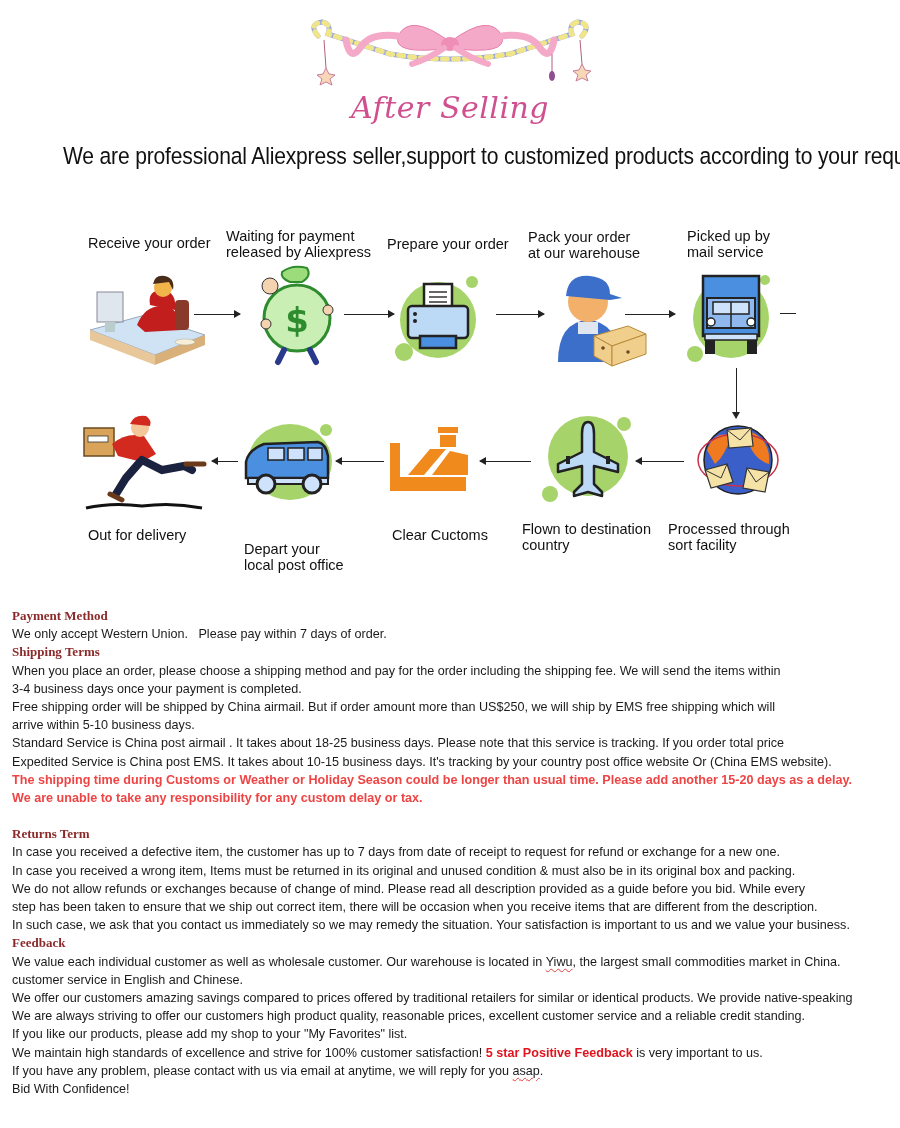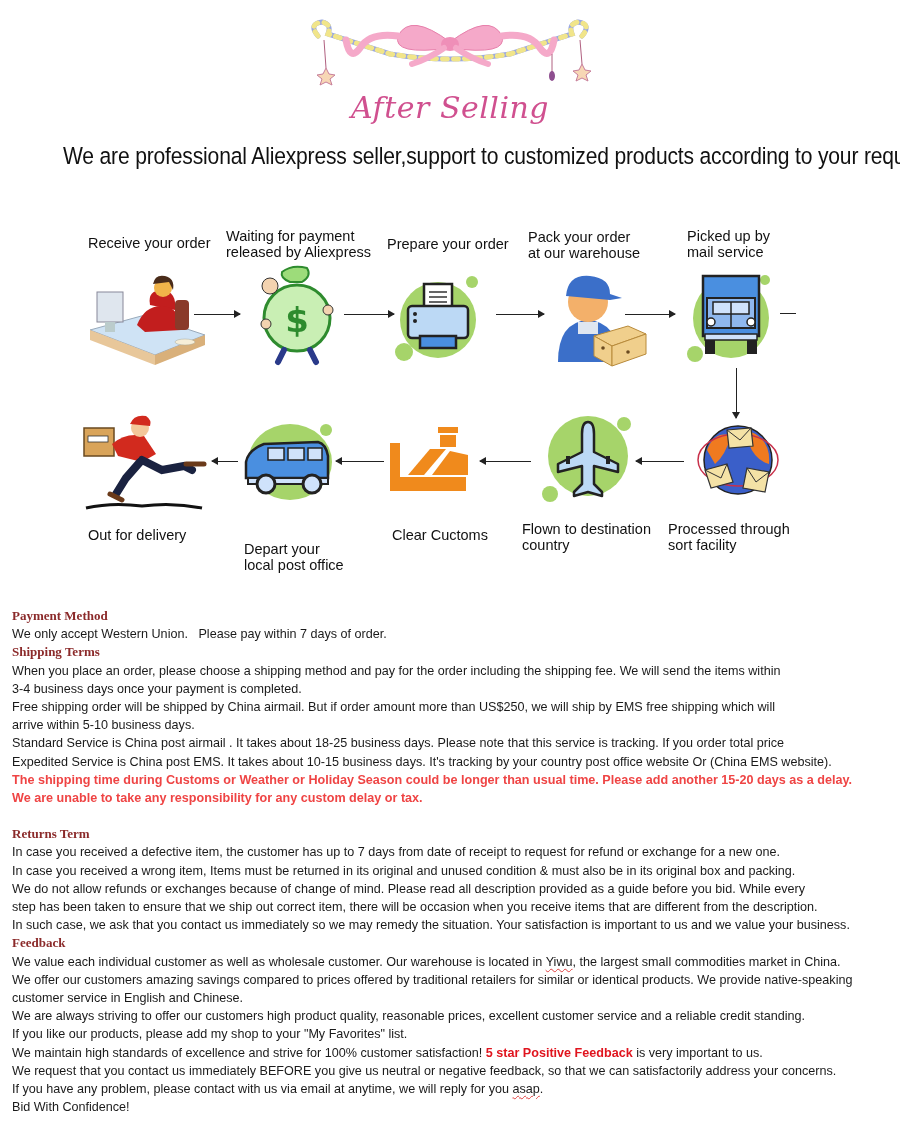--- a/index.html
+++ b/index.html
@@ -288,22 +288,21 @@
     <div class="line">In case you received a defective item, the customer has up to 7 days from date of receipt to request for refund or exchange for a new one.</div>
     <div class="line">In case you received a wrong item, Items must be returned in its original and unused condition &amp; must also be in its original box and packing.</div>
     <div class="line">We do not allow refunds or exchanges because of change of mind. Please read all description provided as a guide before you bid. While every</div>
     <div class="line">step has been taken to ensure that we ship out correct item, there will be occasion when you receive items that are different from the description.</div>
     <div class="line">In such case, we ask that you contact us immediately so we may remedy the situation. Your satisfaction is important to us and we value your business.</div>
   </div>
 
   <div>
     <div class="sec-head">Feedback</div>
     <div class="line"><span>We value each individual customer as well as wholesale customer. Our warehouse is located in </span><span class="squiggle">Yiwu</span><span>, the largest small commodities market in China.</span></div>
+    <div class="line">customer service in English and Chinese.</div>
     <div class="line">We offer our customers amazing savings compared to prices offered by traditional retailers for similar or identical products. We provide native-speaking</div>
-    <div class="line">customer service in English and Chinese.</div>
     <div class="line">We are always striving to offer our customers high product quality, reasonable prices, excellent customer service and a reliable credit standing.</div>
     <div class="line">If you like our products, please add my shop to your "My Favorites" list.</div>
     <div class="line"><span>We maintain high standards of excellence and strive for 100% customer satisfaction! </span><span class="red">5 star Positive Feedback</span><span> is very important to us.</span></div>
-    <div class="line">We request that you contact us immediately BEFORE you give us neutral or negative feedback, so that we can satisfactorily address your concerns.</div>
     <div class="line"><span>If you have any problem, please contact with us via email at anytime, we will reply for you </span><span class="squiggle">asap</span><span>.</span></div>
     <div class="line">Bid With Confidence!</div>
   </div>
 </div>
 
 </body></html>

